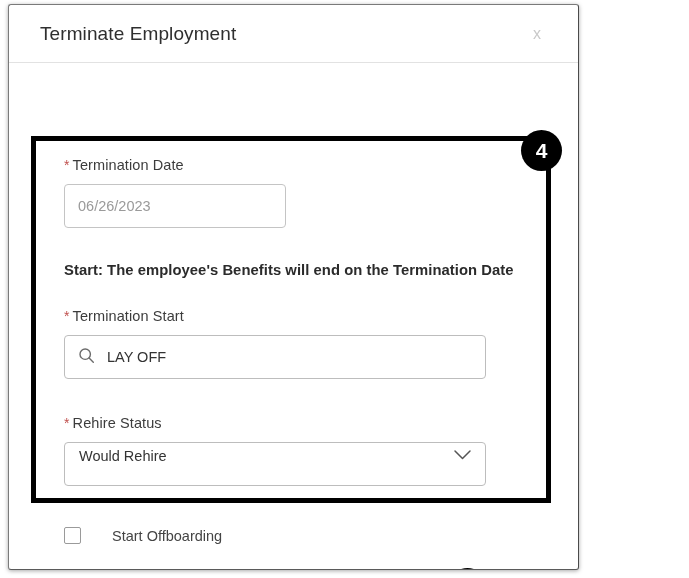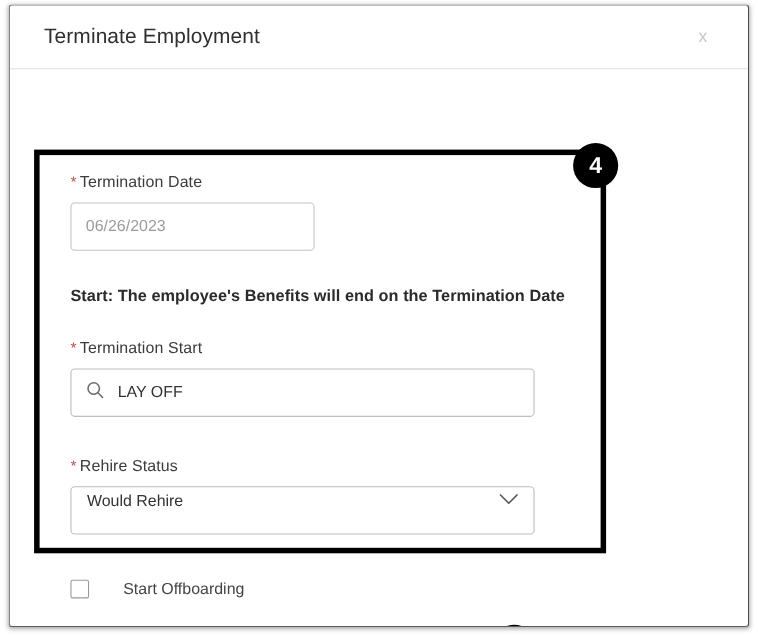--- a/index.html
+++ b/index.html
@@ -13,21 +13,21 @@
     font-family: "Liberation Sans", sans-serif;
     -webkit-font-smoothing: antialiased;
     overflow: hidden;
   }
 
   
   .modal {
     position: absolute;
     left: 8px;
     top: 4px;
-    width: 673px;
+    width: 571px;
     height: 566px;
     background: #ffffff;
     border: 1px solid #7a7a7a;
     border-right-color: #4a4a4a;
     border-bottom-color: #5a5a5a;
     border-radius: 3px;
     box-sizing: border-box;
     box-shadow: 0 1px 4px rgba(0,0,0,0.35);
     overflow: hidden;
   }

